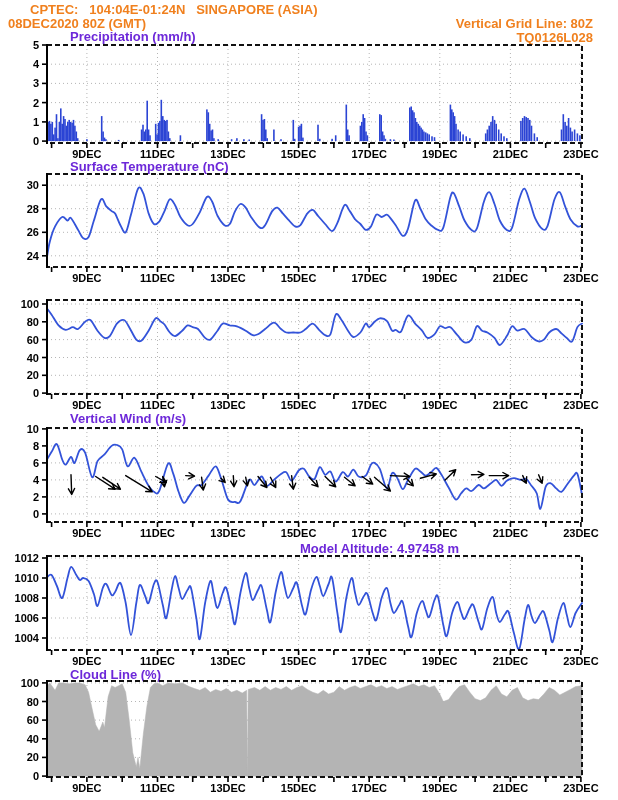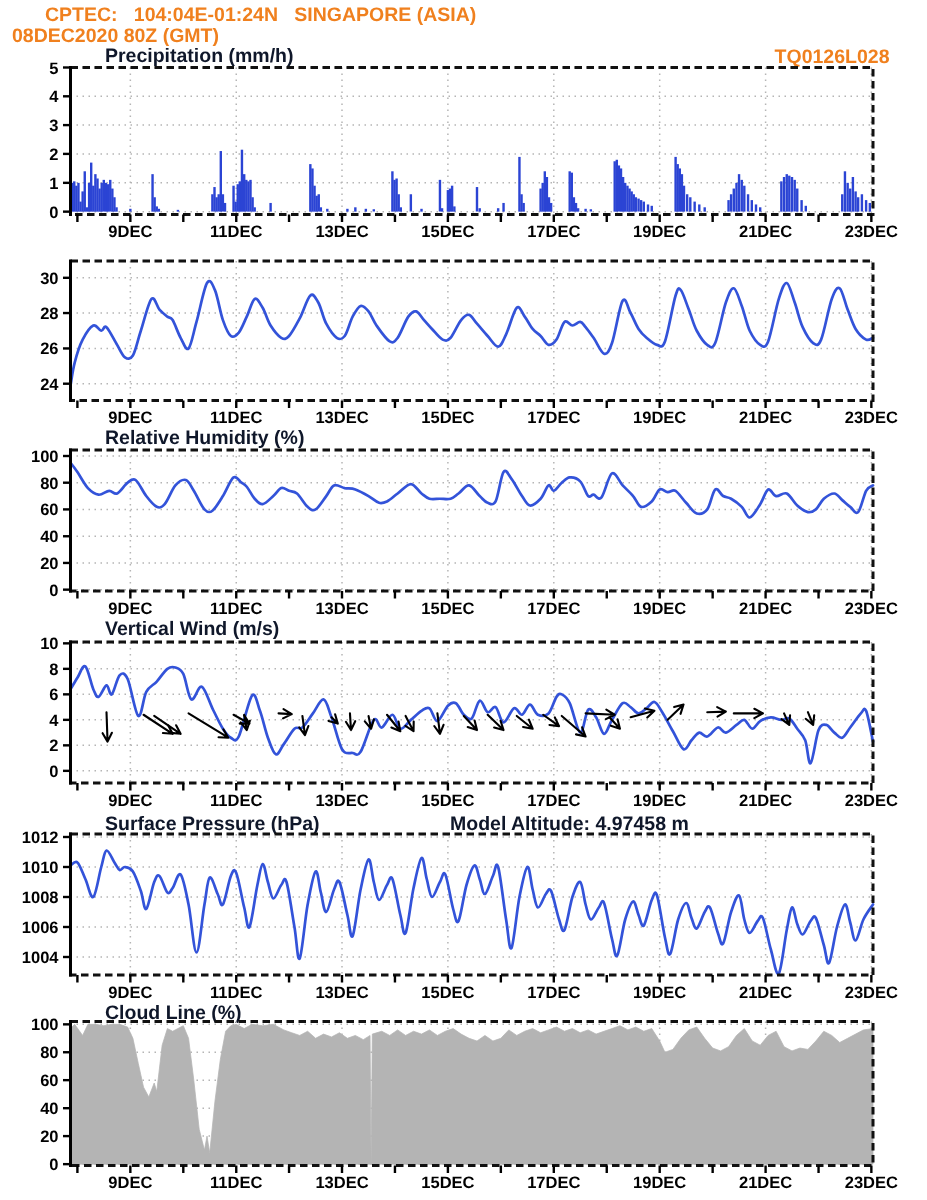--- a/index.html
+++ b/index.html
@@ -1,43 +1,43 @@
 <!DOCTYPE html>
 <html><head>
 <meta charset="utf-8">
 <style>
   html,body{margin:0;padding:0;background:#fff;}
   .page{position:relative;width:618px;height:800px;background:#fff;overflow:hidden;
         font-family:"Liberation Sans",sans-serif;}
   .hdr{position:absolute;font-weight:bold;font-size:13px;color:#f0801e;white-space:pre;}
   .hdr.r{right:25px;text-align:right;}
-  .ptitle{position:absolute;font-weight:bold;font-size:13px;color:#0f172a;white-space:pre;}
+  .ptitle{position:absolute;font-weight:bold;font-size:13px;color:#6d28d9;white-space:pre;}
   #chart{position:absolute;left:0;top:0;}
   .grid{stroke:#b5b5b5;stroke-width:1;stroke-dasharray:1,3;fill:none;}
   .frame{fill:none;stroke:#111;stroke-width:2;stroke-dasharray:5,3;}
   .frameL{stroke:#000;stroke-width:2;}
   .tick{stroke:#000;stroke-width:1.6;}
   .ylab,.xlab{font-family:"Liberation Sans",sans-serif;font-weight:bold;font-size:11px;fill:#000;}
   .line{fill:none;stroke:#3353d9;stroke-width:1.8;stroke-linejoin:round;stroke-linecap:round;}
   .bar{fill:#2b44d4;}
   .area{fill:#b4b4b4;stroke:#b4b4b4;stroke-width:0.5;}
   .arrow{stroke:#000;stroke-width:1.4;fill:none;stroke-linecap:round;}
 </style>
 </head>
 <body>
 
 <div class="page">
   <span class="hdr" style="left:30px;top:2px">CPTEC:   104:04E-01:24N   SINGAPORE (ASIA)</span>
   <span class="hdr" style="left:8px;top:16px">08DEC2020 80Z (GMT)</span>
+  <span class="hdr r" style="top:16px">Vertical Grid Line: 80Z</span>
   <span class="hdr r" style="top:30px">TQ0126L028</span>
 
   <span class="ptitle" style="left:70px;top:29px">Precipitation (mm/h)</span>
-  <span class="ptitle" style="left:70px;top:284px">Relative Humidity (%)</span>
+  <span class="ptitle" style="left:70px;top:159px">Surface Temperature (nC)</span>
   <span class="ptitle" style="left:70px;top:411px">Vertical Wind (m/s)</span>
-  <span class="ptitle" style="left:70px;top:541px">Surface Pressure (hPa)</span>
   <span class="ptitle" style="left:300px;top:541px">Model Altitude: 4.97458 m</span>
   <span class="ptitle" style="left:70px;top:667px">Cloud Line (%)</span>
 
   <svg id="chart" width="618" height="800" viewBox="0 0 618 800">
       <g>
         <line x1="47" x2="582" y1="141.1" y2="141.1" class="grid"></line>
         <line x1="47" x2="582" y1="121.9" y2="121.9" class="grid"></line>
         <line x1="47" x2="582" y1="102.6" y2="102.6" class="grid"></line>
         <line x1="47" x2="582" y1="83.4" y2="83.4" class="grid"></line>
         <line x1="47" x2="582" y1="64.2" y2="64.2" class="grid"></line>

